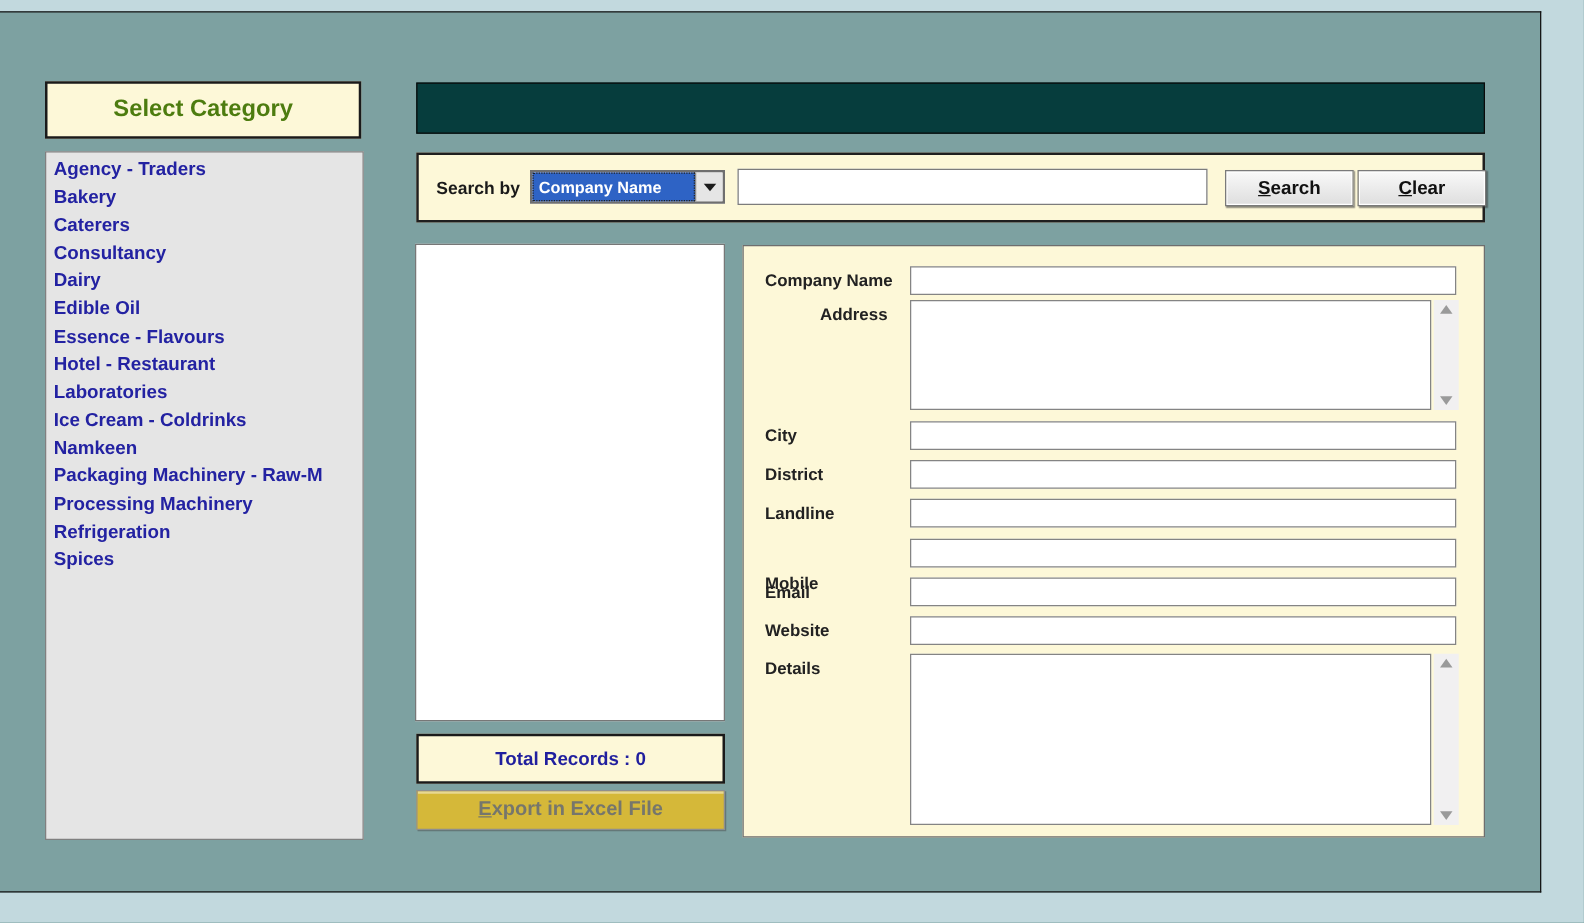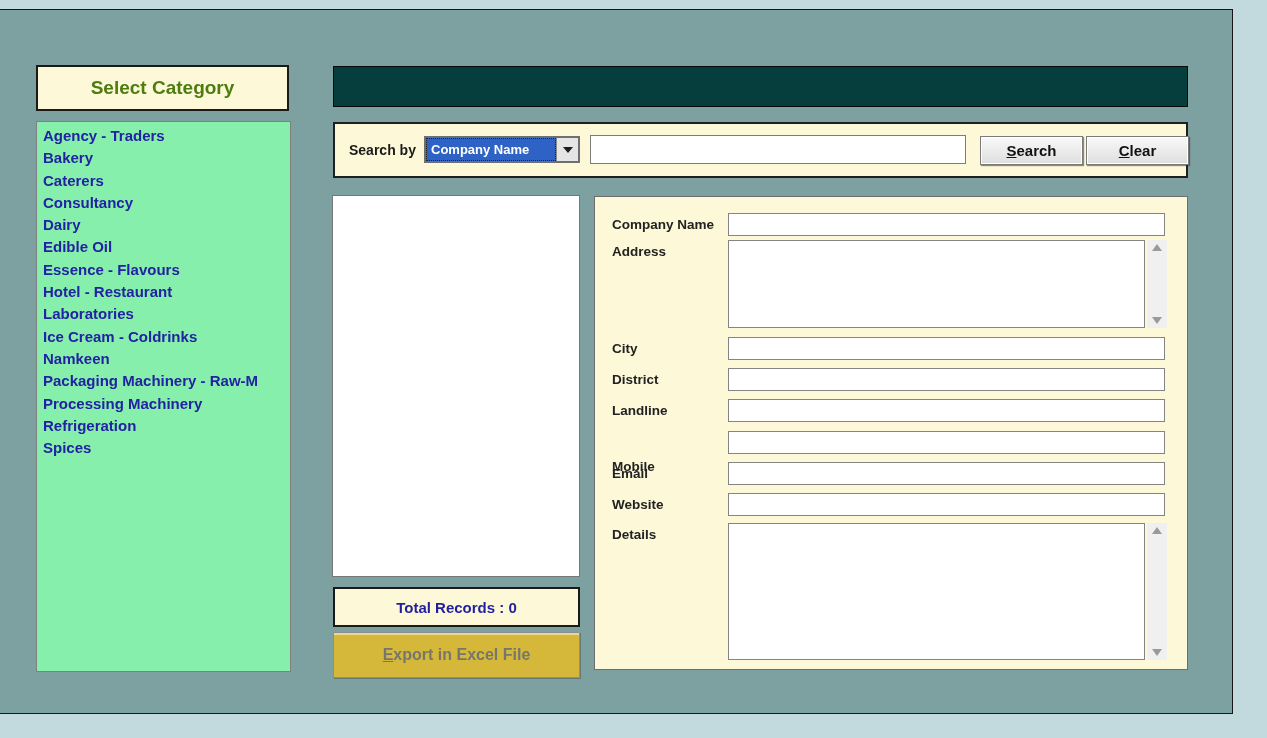--- a/index.html
+++ b/index.html
@@ -23,21 +23,21 @@
   
   .sc-box {
     position:absolute; left:36px; top:55px; width:253px; height:46px;
     background:#fdf8d8; border:2px solid #1a1a1a;
     display:flex; align-items:center; justify-content:center;
   }
   .sc-box span { color:#4d7c0f; font-weight:bold; font-size:19px; }
 
   .cat-list {
     position:absolute; left:36px; top:111px; width:255px; height:551px;
-    background:#86efac; border:1px solid #808080;
+    background:#e5e5e5; border:1px solid #808080;
     padding:3px 0 0 6px; overflow:hidden;
   }
   .cat-item {
     color:#2322a2; font-weight:bold; font-size:15px; line-height:22.3px;
     white-space:nowrap; overflow:hidden; cursor:default;
   }
 
   
   .teal-bar {
     position:absolute; left:333px; top:56px; width:855px; height:41px;
@@ -95,21 +95,21 @@
     position:absolute; left:332px; top:185px; width:248px; height:382px;
     background:#ffffff; border:1px solid #777777;
   }
   .total-box {
     position:absolute; left:333px; top:577px; width:247px; height:40px;
     background:#fdf8d8; border:2px solid #1a1a1a;
     display:flex; align-items:center; justify-content:center;
   }
   .total-box span { color:#201f9e; font-weight:bold; font-size:15px; }
   .export-btn {
-    position:absolute; left:333px; top:622px; width:247px; height:46px;
+    position:absolute; left:333px; top:622px; width:247px; height:32px;
     background:#d5b839; border:1px solid #8f8f8f;
     box-shadow:inset 0 2px 0 rgba(255,255,255,.45), 1px 1px 0 rgba(70,70,70,.45);
     display:flex; align-items:center; justify-content:center; cursor:default;
   }
   .export-btn span { display:block; color:#76766c; font-weight:bold; font-size:16px; }
 
   
   .form-panel {
     position:absolute; left:594px; top:186px; width:594px; height:474px;
     background:#fdf8d8; border:1px solid #6e6e6e;
@@ -194,21 +194,21 @@
 
     <div class="export-btn">
       <span class="fl">Export in Excel File</span>
     </div>
 
     <div class="form-panel">
 
       <div class="f-label" style="top:20px;">Company Name</div>
       <input class="f-input" style="top: 16px;" type="text" value="">
 
-      <div class="f-label" style="top:47px;">Address</div>
+      <div class="f-label" style="top:47px;margin-left:44px;">Address</div>
       <textarea class="f-textarea" style="top: 43px; height: 88px;"></textarea>
       <div class="f-scroll" style="top:43px; height:88px;">
         <span class="tri-up-sm"></span>
         <span class="tri-down-sm"></span>
       </div>
 
       <div class="f-label" style="top:144px;">City</div>
       <input class="f-input" style="top: 140px;" type="text" value="">
 
       <div class="f-label" style="top:175px;">District</div>

